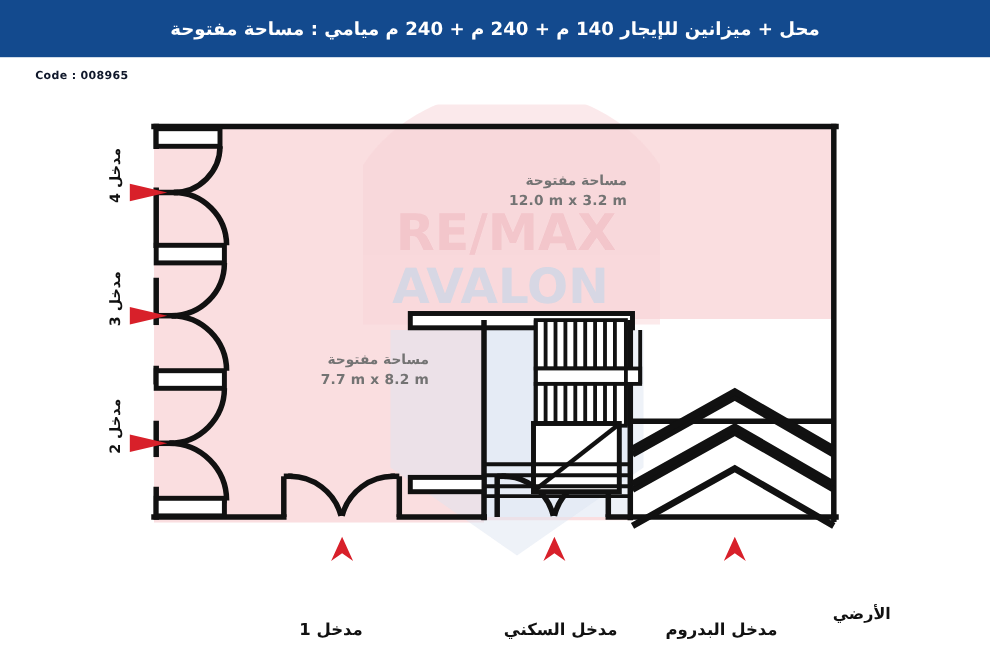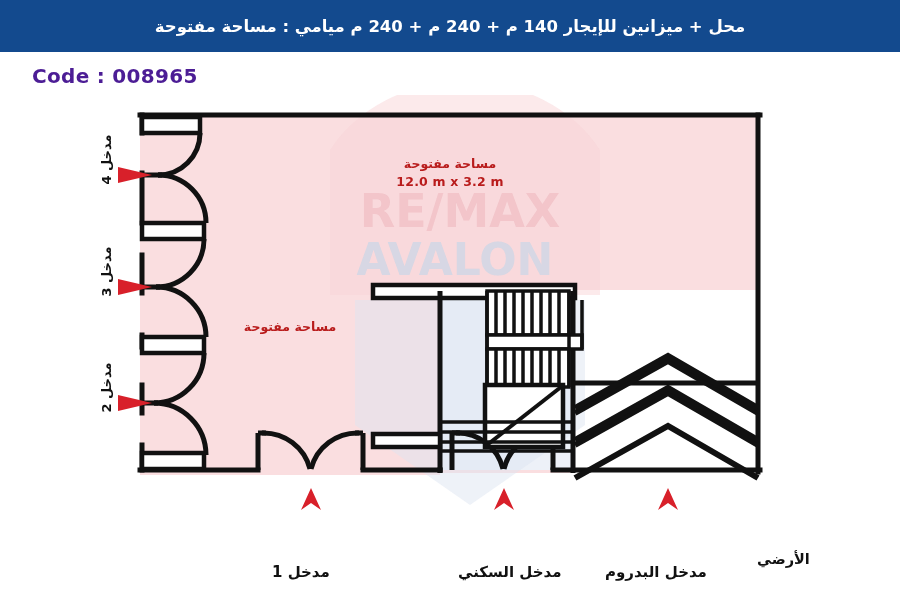--- a/index.html
+++ b/index.html
@@ -44,23 +44,23 @@
     white-space: nowrap;
     text-align: left;
     font-family: "DejaVu Sans", "Liberation Sans", sans-serif;
   }
 
   
   #code-line {
     position: absolute;
     left: 32px;
     top: 64px;
-    font-size: 20px;
-    font-weight: bold;
-    color: #4c1d95;
+    font-size: 10px;
+    font-weight: bold;
+    color: #0f172a;
     letter-spacing: 0.3px;
   }
 
   
   #plan-area {
     position: absolute;
     left: 0;
     top: 95px;
     width: 900px;
     height: 470px;
@@ -98,22 +98,22 @@
   .floor-label {
     position: absolute;
     font-size: 14.5px;
     font-weight: bold;
     color: #111111;
     white-space: nowrap;
     direction: rtl;
   }
   .room-label {
     position: absolute;
-    text-align: center;
-    color: #b91c1c;
+    text-align: right;
+    color: #737373;
     white-space: nowrap;
     direction: rtl;
   }
   .room-name {
     font-size: 12.5px;
     font-weight: bold;
     line-height: 1.45;
   }
   .room-dims {
     font-size: 12.5px;
@@ -362,20 +362,21 @@
 
     </svg>
 
     <div class="room-label" style="left: 330px; top: 60px; width: 240px;">
       <div class="room-name">مساحة مفتوحة</div>
       <div class="room-dims">12.0 m x 3.2 m</div>
     </div>
 
     <div class="room-label" style="left: 190px; top: 223px; width: 200px;">
       <div class="room-name">مساحة مفتوحة</div>
+      <div class="room-dims">7.7 m x 8.2 m</div>
     </div>
 
     <div class="side-label rot-label" style="left: 76px; top: 57px; width: 60px; text-align:center;">مدخل 4</div>
     <div class="side-label rot-label" style="left: 76px; top: 169px; width: 60px; text-align:center;">مدخل 3</div>
     <div class="side-label rot-label" style="left: 76px; top: 285px; width: 60px; text-align:center;">مدخل 2</div>
 
   </div>
 
   <div class="bottom-label" style="left: 272px; top: 518px;">مدخل 1</div>
   <div class="bottom-label" style="left: 458px; top: 518px;">مدخل السكني</div>

